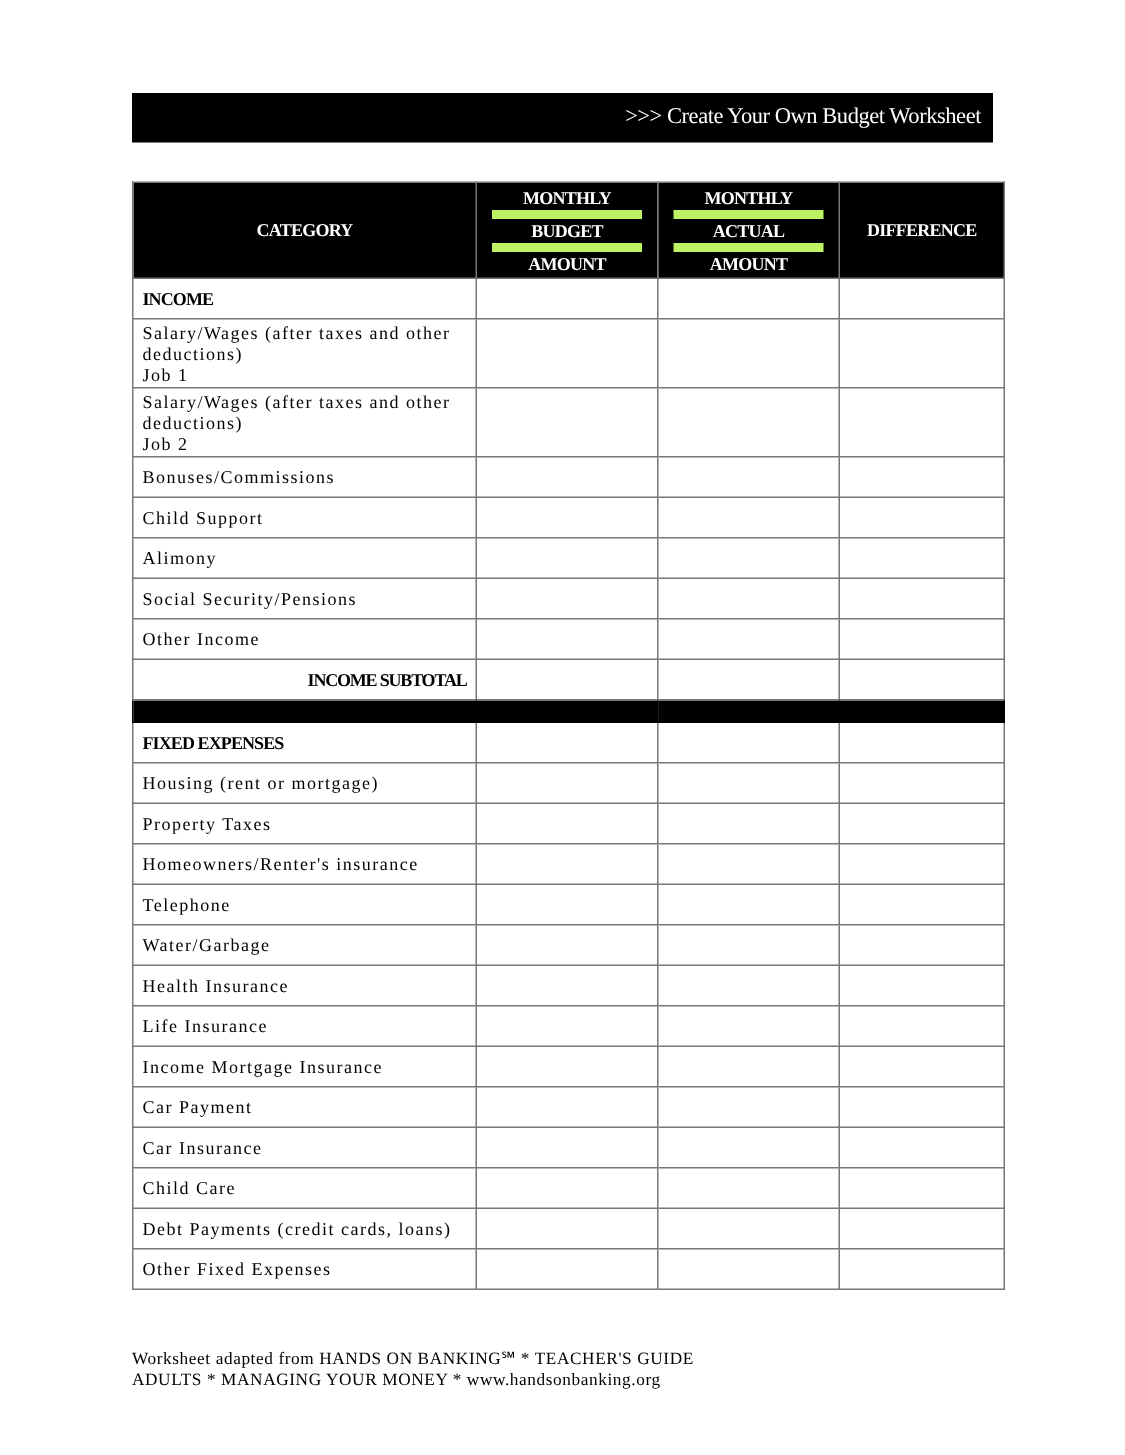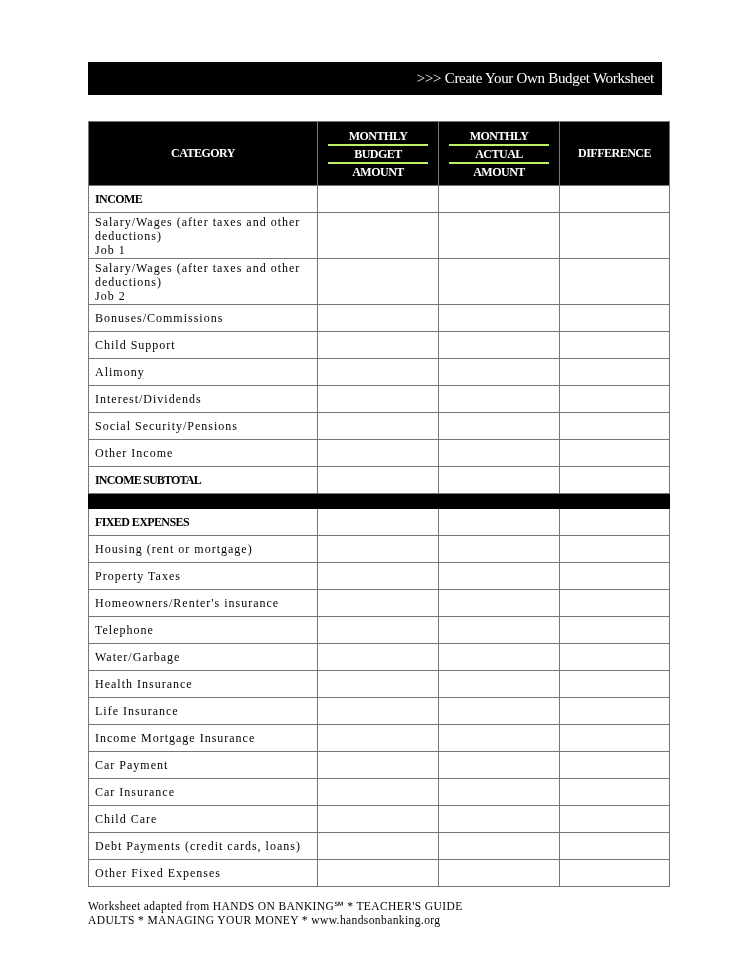--- a/index.html
+++ b/index.html
@@ -2,27 +2,27 @@
 <html><head>
 <meta charset="utf-8">
 <style>
   html, body { margin:0; padding:0; background:#fff; }
   body { width:750px; height:970px; position:relative; font-family:"Liberation Serif", serif; color:#000; }
   .title-bar { position:absolute; left:88px; top:62px; width:574px; height:33px; background:#000; color:#fff;
     font-weight:normal; font-size:15px; text-align:right; line-height:33px; padding-right:8px; box-sizing:border-box; letter-spacing:-0.3px; }
   table.budget { position:absolute; left:88px; top:121px; width:581px; border-collapse:collapse; table-layout:fixed; }
   table.budget td, table.budget th { border:1px solid #777; padding:0 6px; font-size:12px; vertical-align:middle; }
   th.hdr { background:#000; color:#fff; font-weight:bold; font-size:12.5px; letter-spacing:-0.5px; height:63px; border-color:#999; text-align:center; }
-  .hdr-line { border-bottom:2px solid #bef264; margin:0 4px; line-height:16px; }
+  .hdr-line { border-bottom:6px solid #bef264; margin:0 4px; line-height:16px; }
   .hdr-line:last-child { border-bottom:none; }
   tr.r td { height:26px; }
   tr.r2 td { height:45px; }
   td.cat { letter-spacing:1px; line-height:14px;margin-left:22px; }
   td.section { font-weight:bold; letter-spacing:-0.6px; font-size:12px;font-family:Liberation Serif, serif; }
-  td.subtotal { font-weight:bold; letter-spacing:-0.8px; font-size:12px; }
+  td.subtotal { font-weight:bold; text-align:right; letter-spacing:-0.8px; font-size:12px; }
   tr.black td { background:#000; height:14px; border-color:#000; }
   .footer { position:absolute; left:88px; top:899px; font-size:11.5px; line-height:14px; letter-spacing:0.4px; }
 </style>
 </head>
 <body>
 
 <div class="title-bar">&gt;&gt;&gt; Create Your Own Budget Worksheet</div>
 
 <table class="budget">
   <colgroup>
@@ -76,26 +76,20 @@
         <td></td>
         <td></td>
       </tr>
   <tr class="r">
         <td class="cat">Alimony</td>
         <td></td>
         <td></td>
         <td></td>
       </tr>
   <tr class="r">
-        <td class="cat">Interest/Dividends</td>
-        <td></td>
-        <td></td>
-        <td></td>
-      </tr>
-  <tr class="r">
         <td class="cat">Social Security/Pensions</td>
         <td></td>
         <td></td>
         <td></td>
       </tr>
   <tr class="r">
         <td class="cat">Other Income</td>
         <td></td>
         <td></td>
         <td></td>

